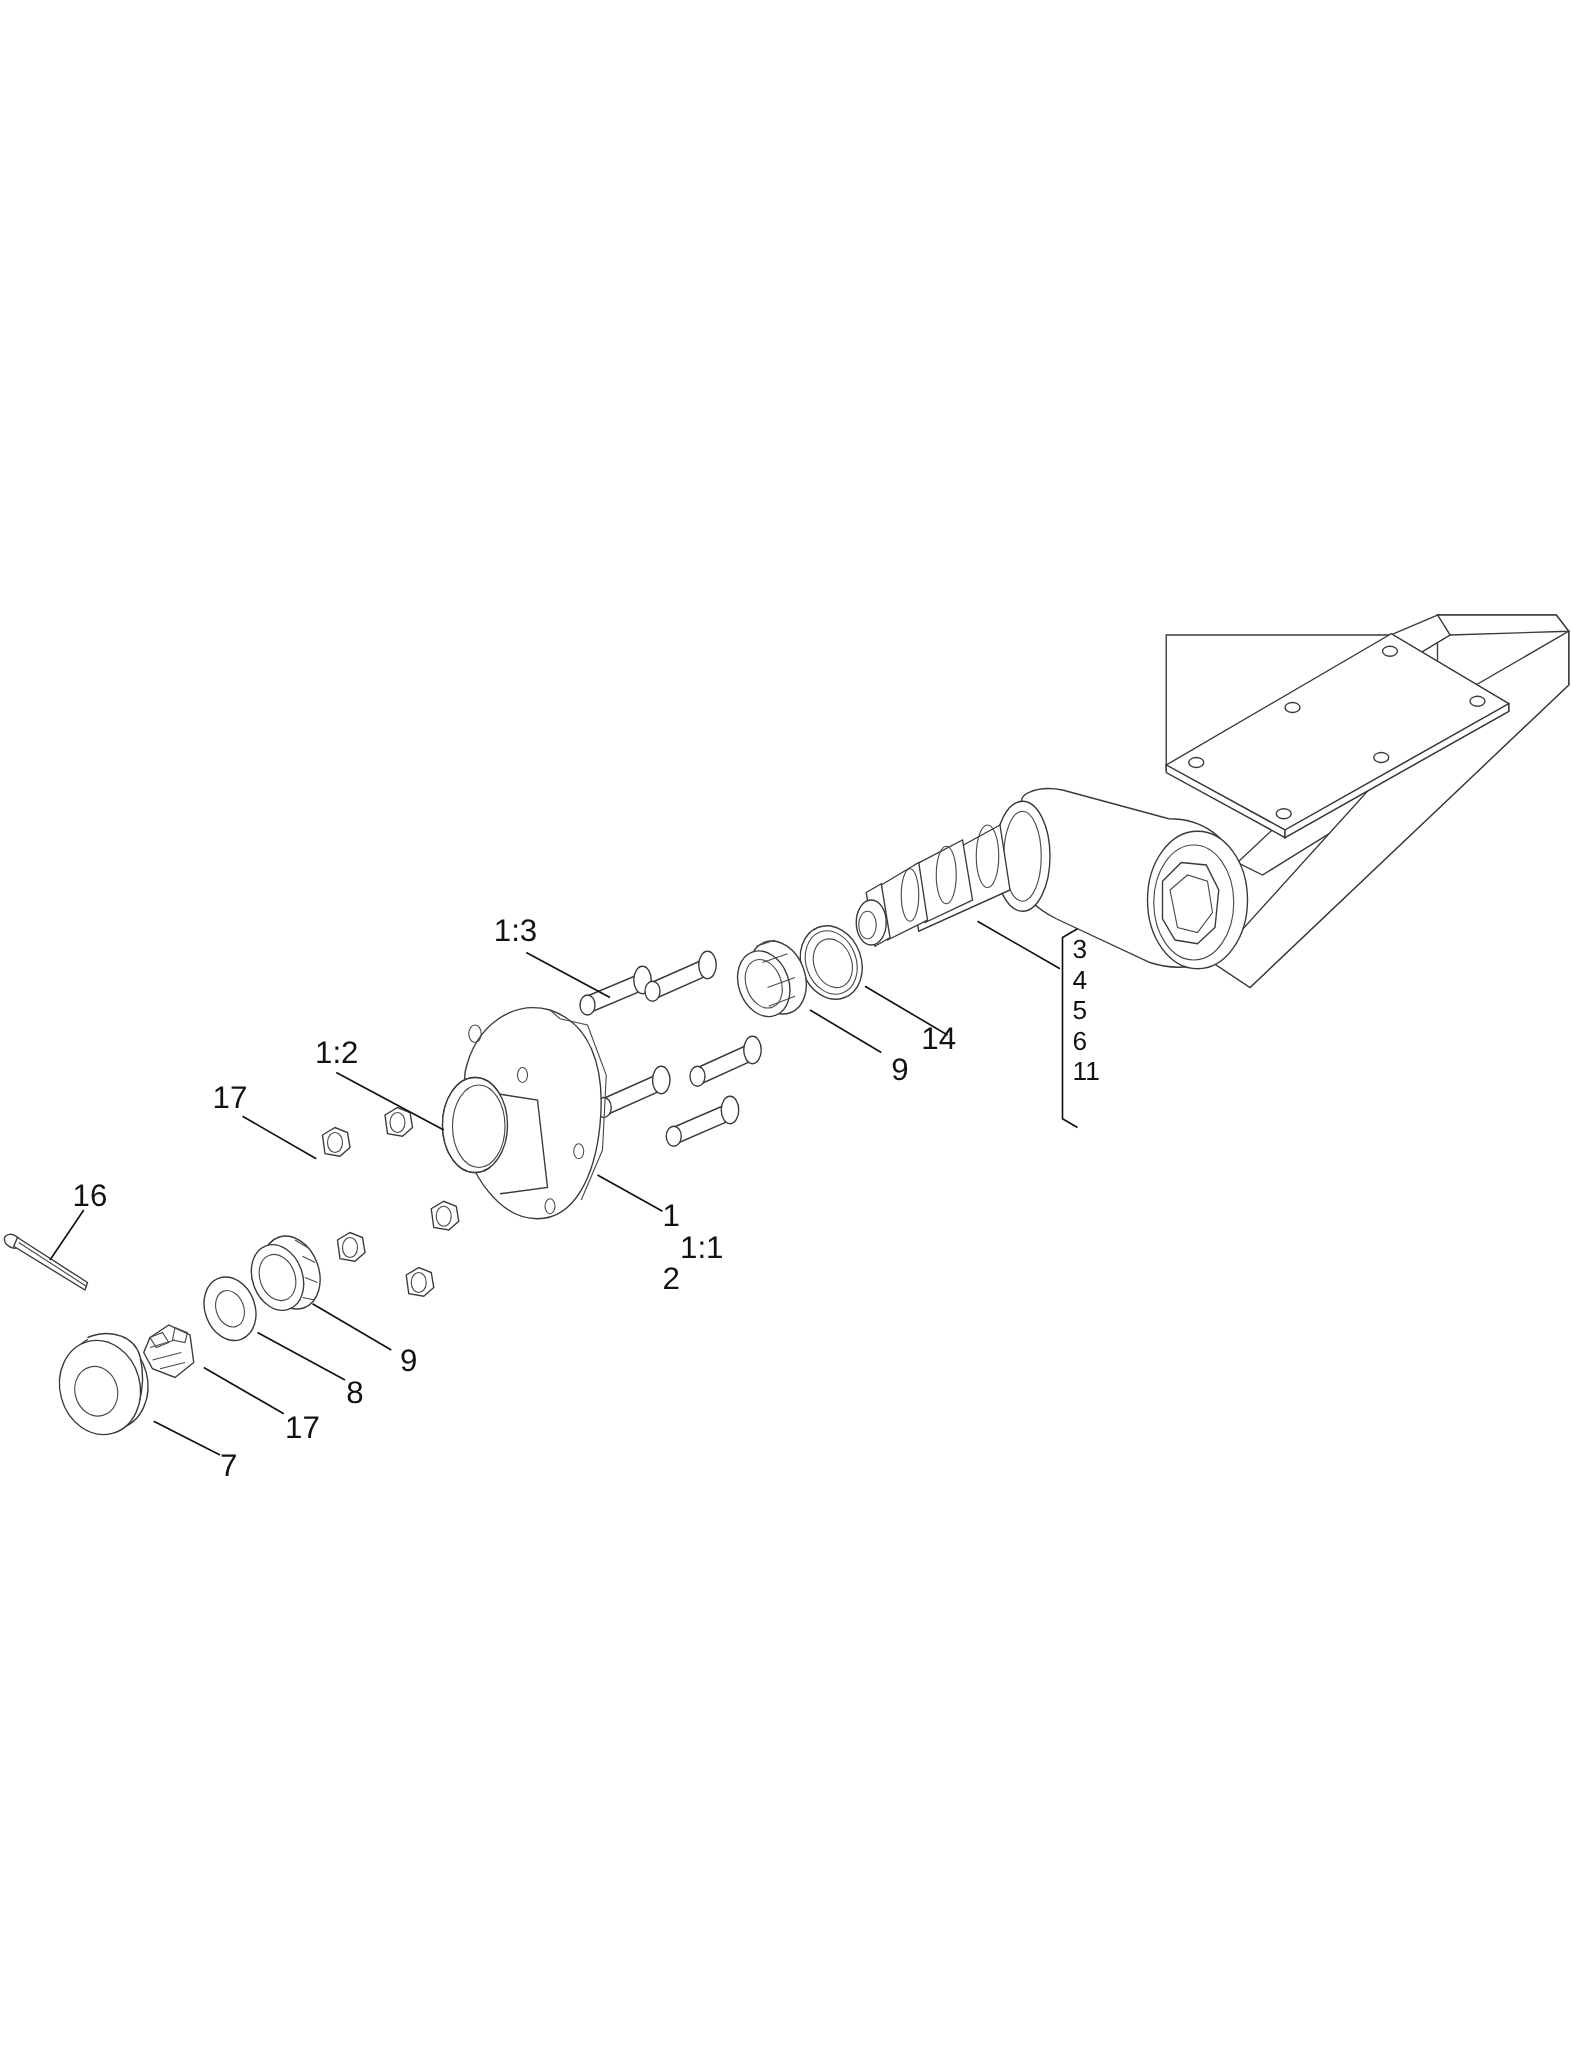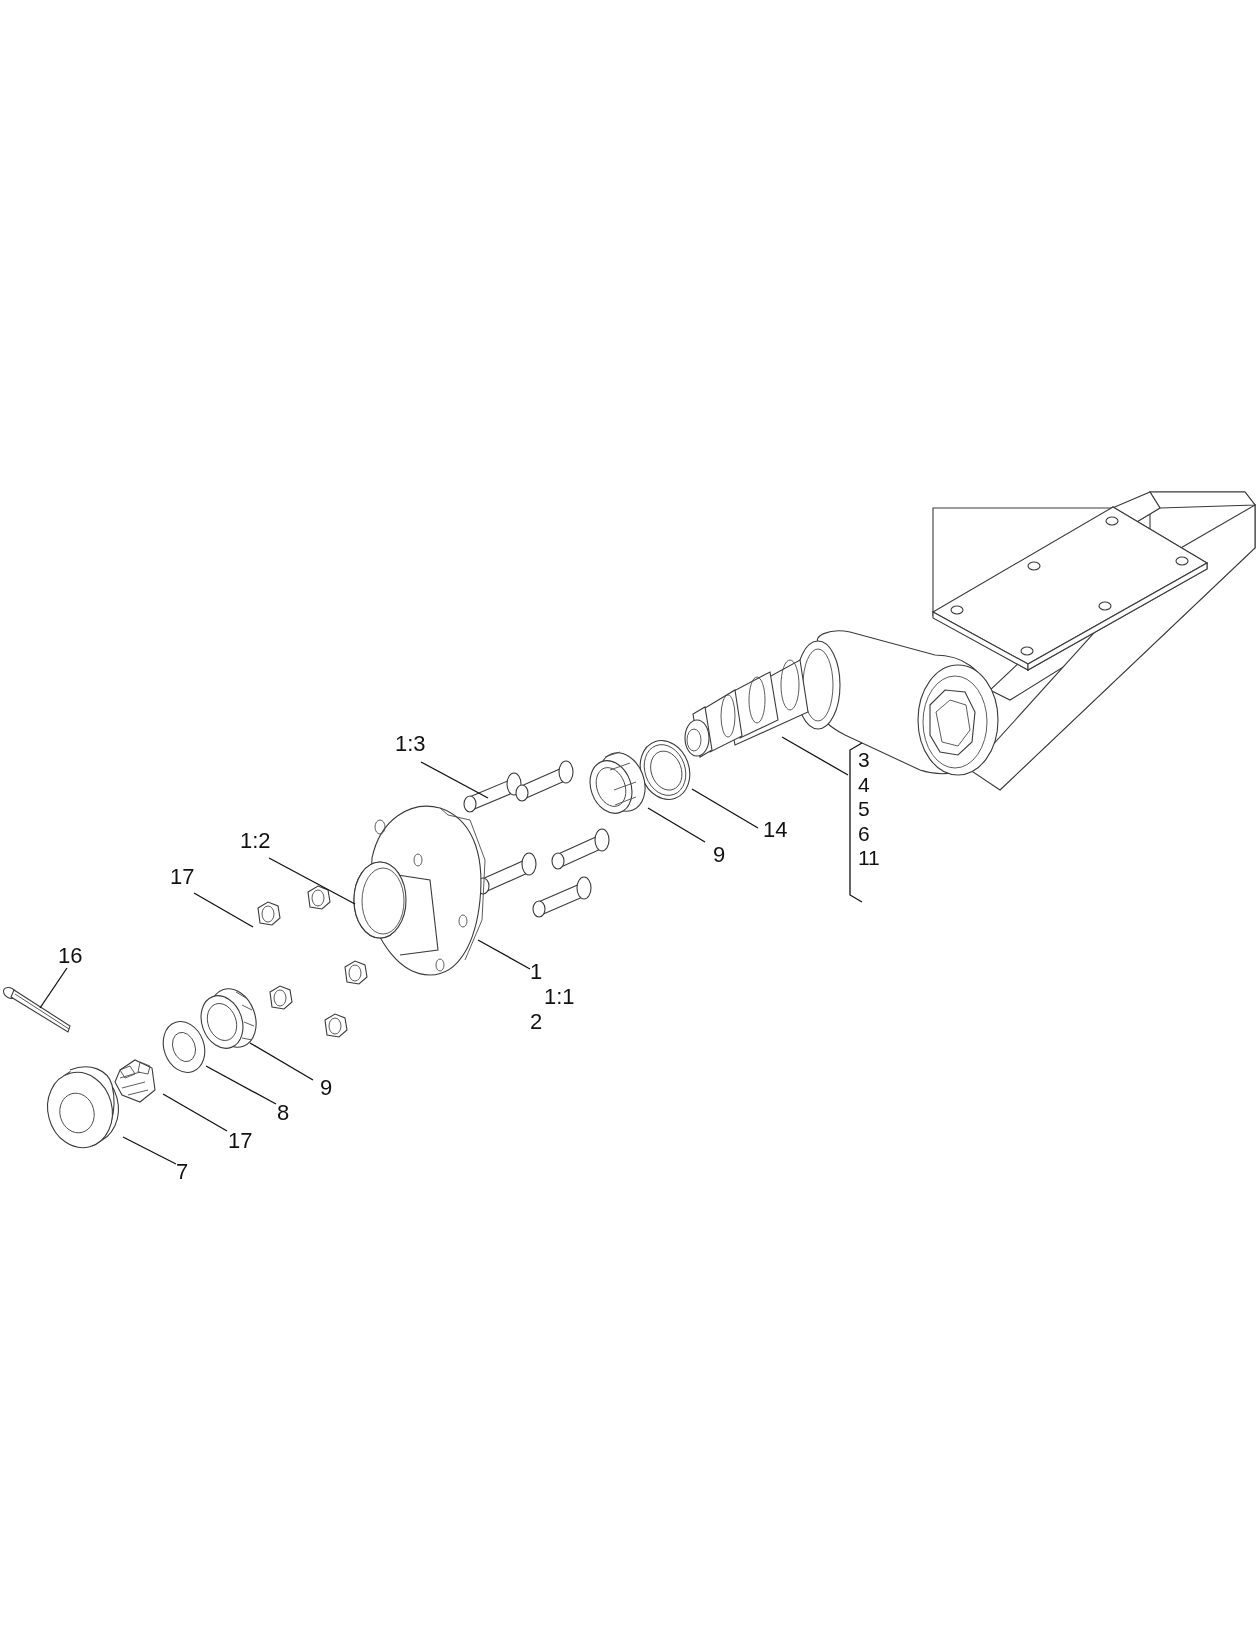--- a/index.html
+++ b/index.html
@@ -1,21 +1,21 @@
 <!DOCTYPE html>
 <html><head>
 <meta charset="utf-8">
 <style>
   html, body { margin: 0; padding: 0; background: #ffffff; }
   body { width: 1258px; height: 1639px; position: relative; overflow: hidden; font-family: "Liberation Sans", sans-serif; }
   #diagram { position: absolute; left: 0; top: 0; width: 1258px; height: 1639px; }
   .part { fill: #ffffff; stroke: #3a3a3a; stroke-width: 1.1; }
   .thin { fill: none; stroke: #4a4a4a; stroke-width: 0.9; }
   .leader { fill: none; stroke: #111111; stroke-width: 1.3; }
-  .callout { position: absolute; font-family: "Liberation Sans", sans-serif; font-size: 22px; color: #111111; line-height: 1; white-space: nowrap; }
+  .callout { position: absolute; font-family: "Liberation Sans", sans-serif; font-size: 25px; color: #111111; line-height: 1; white-space: nowrap; }
   .callout-group { position: absolute; font-family: "Liberation Sans", sans-serif; font-size: 21px; color: #111111; line-height: 24.5px; }
 </style>
 </head>
 <body>
 
 <svg id="diagram" viewBox="0 0 1258 1639" xmlns="http://www.w3.org/2000/svg">
 
   <g>
 
     <polygon class="part" points="1150,492 1245,492 1255,505 1255,548 1010,700 990,690 1150,540"></polygon>
@@ -186,25 +186,25 @@
     <line class="leader" x1="250" y1="1043" x2="313" y2="1080"></line>
     <line class="leader" x1="206" y1="1066" x2="276" y2="1104"></line>
     <line class="leader" x1="163" y1="1094" x2="227" y2="1131"></line>
     <line class="leader" x1="123" y1="1137" x2="176" y2="1164"></line>
 
     <path class="leader" d="M 862,743 L 850,750 L 850,895 L 862,902"></path>
   </g>
 </svg>
 
 <div class="callout" style="left:395px;top:733px;">1:3</div>
-<div class="callout" style="left:240px;top:830px;">1:2</div>
+<div class="callout" style="left:252px;top:830px;">1:2</div>
 <div class="callout" style="left:170px;top:866px;">17</div>
 <div class="callout" style="left:58px;top:945px;">16</div>
 <div class="callout" style="left:713px;top:844px;">9</div>
-<div class="callout" style="left:763px;top:819px;">14</div>
+<div class="callout" style="left:737px;top:819px;">14</div>
 <div class="callout" style="left:530px;top:961px;">1</div>
 <div class="callout" style="left:544px;top:986px;">1:1</div>
 <div class="callout" style="left:530px;top:1011px;">2</div>
 <div class="callout" style="left:320px;top:1077px;">9</div>
 <div class="callout" style="left:277px;top:1102px;">8</div>
 <div class="callout" style="left:228px;top:1130px;">17</div>
 <div class="callout" style="left:176px;top:1161px;">7</div>
 
 <div class="callout-group" style="left:858px;top:748px;">
   <div>3</div>

